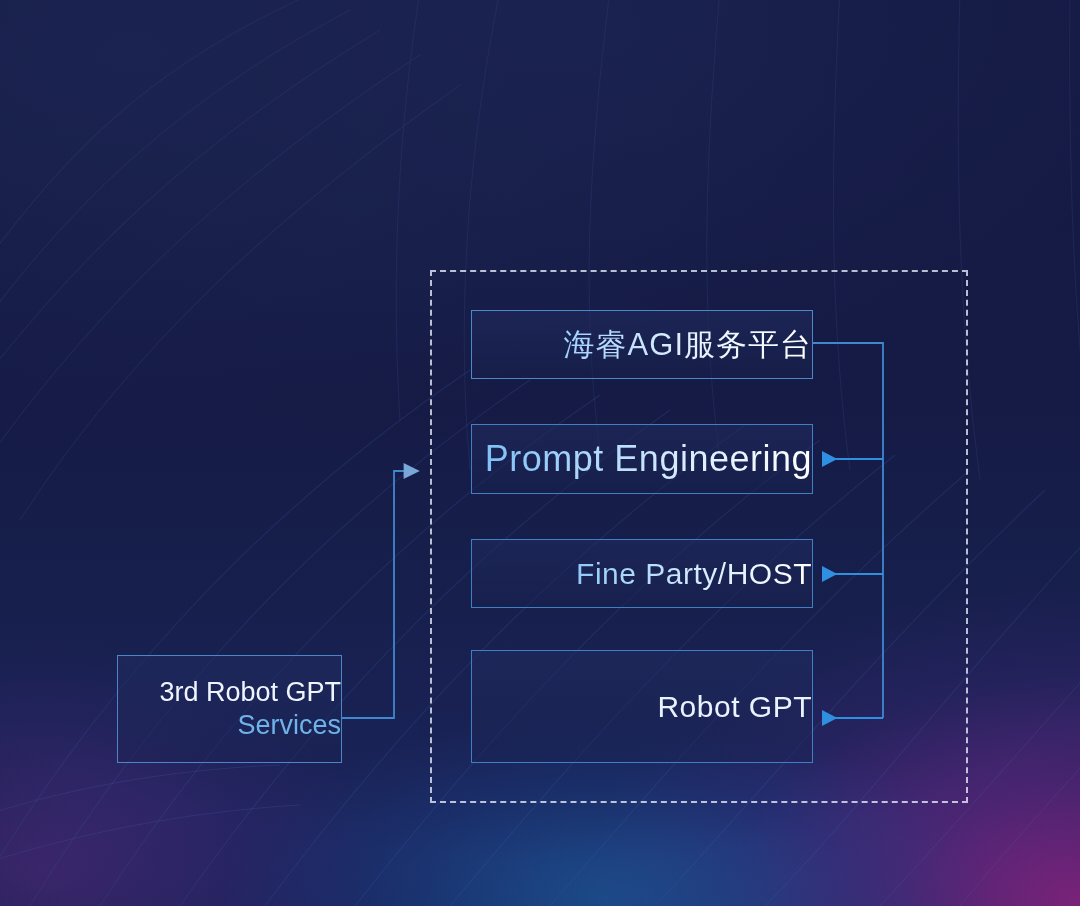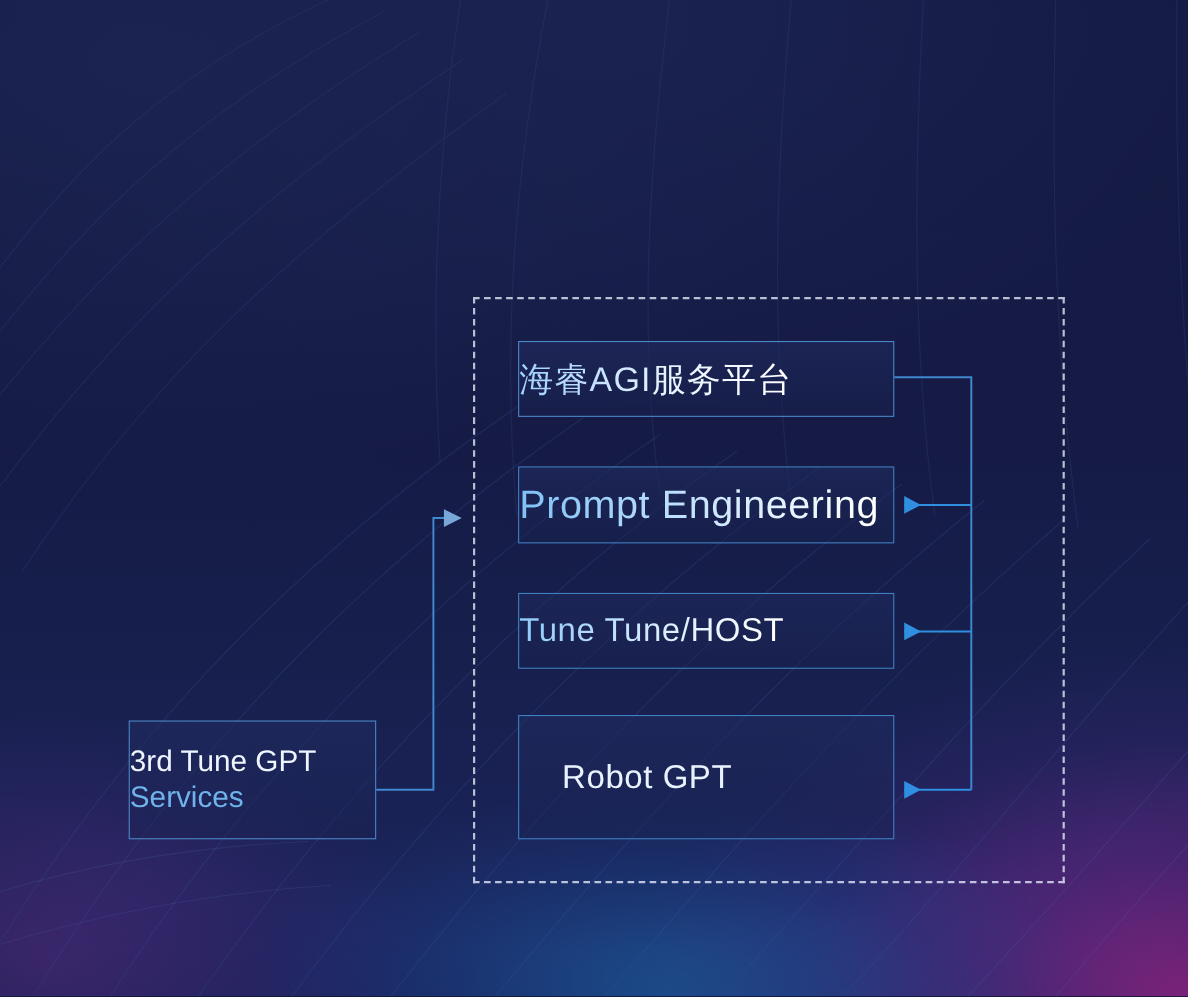--- a/index.html
+++ b/index.html
@@ -69,21 +69,21 @@
   }
 
   
   .node {
     position: absolute;
     box-sizing: border-box;
     border: 1.6px solid #3f7fc4;
     background: linear-gradient(180deg, rgba(32,44,96,0.55) 0%, rgba(24,33,78,0.40) 100%);
     display: flex;
     flex-direction: column;
-    align-items: flex-start;
+    align-items: flex-end;
     justify-content: center;
     text-align: center;
     color: #cfe3fb;
   }
   .node .ln { white-space: pre; }
 
   #node-platform {
     left: 471px; top: 310px; width: 342px; height: 69px;
     border-color: #4b87c9;
   }
@@ -261,27 +261,27 @@
 
   <div class="node" id="node-platform">
     <span class="ln">海睿AGI服务平台</span>
   </div>
 
   <div class="node" id="node-prompt">
     <span class="ln">Prompt Engineering</span>
   </div>
 
   <div class="node" id="node-finetune">
-    <span class="ln">Tune Tune/HOST</span>
+    <span class="ln">Fine Party/HOST</span>
   </div>
 
   <div class="node" id="node-robot">
     <span class="ln ln-main">Robot GPT</span>
   </div>
 
   <div class="node" id="node-thirdparty">
-    <span class="ln ln-main">3rd Tune GPT</span>
+    <span class="ln ln-main">3rd Robot GPT</span>
     <span class="ln ln-sub">Services</span>
   </div>
 
   <div class="vlabel">多模态数据交换</div>
 
 </div>
 
 </body></html>

